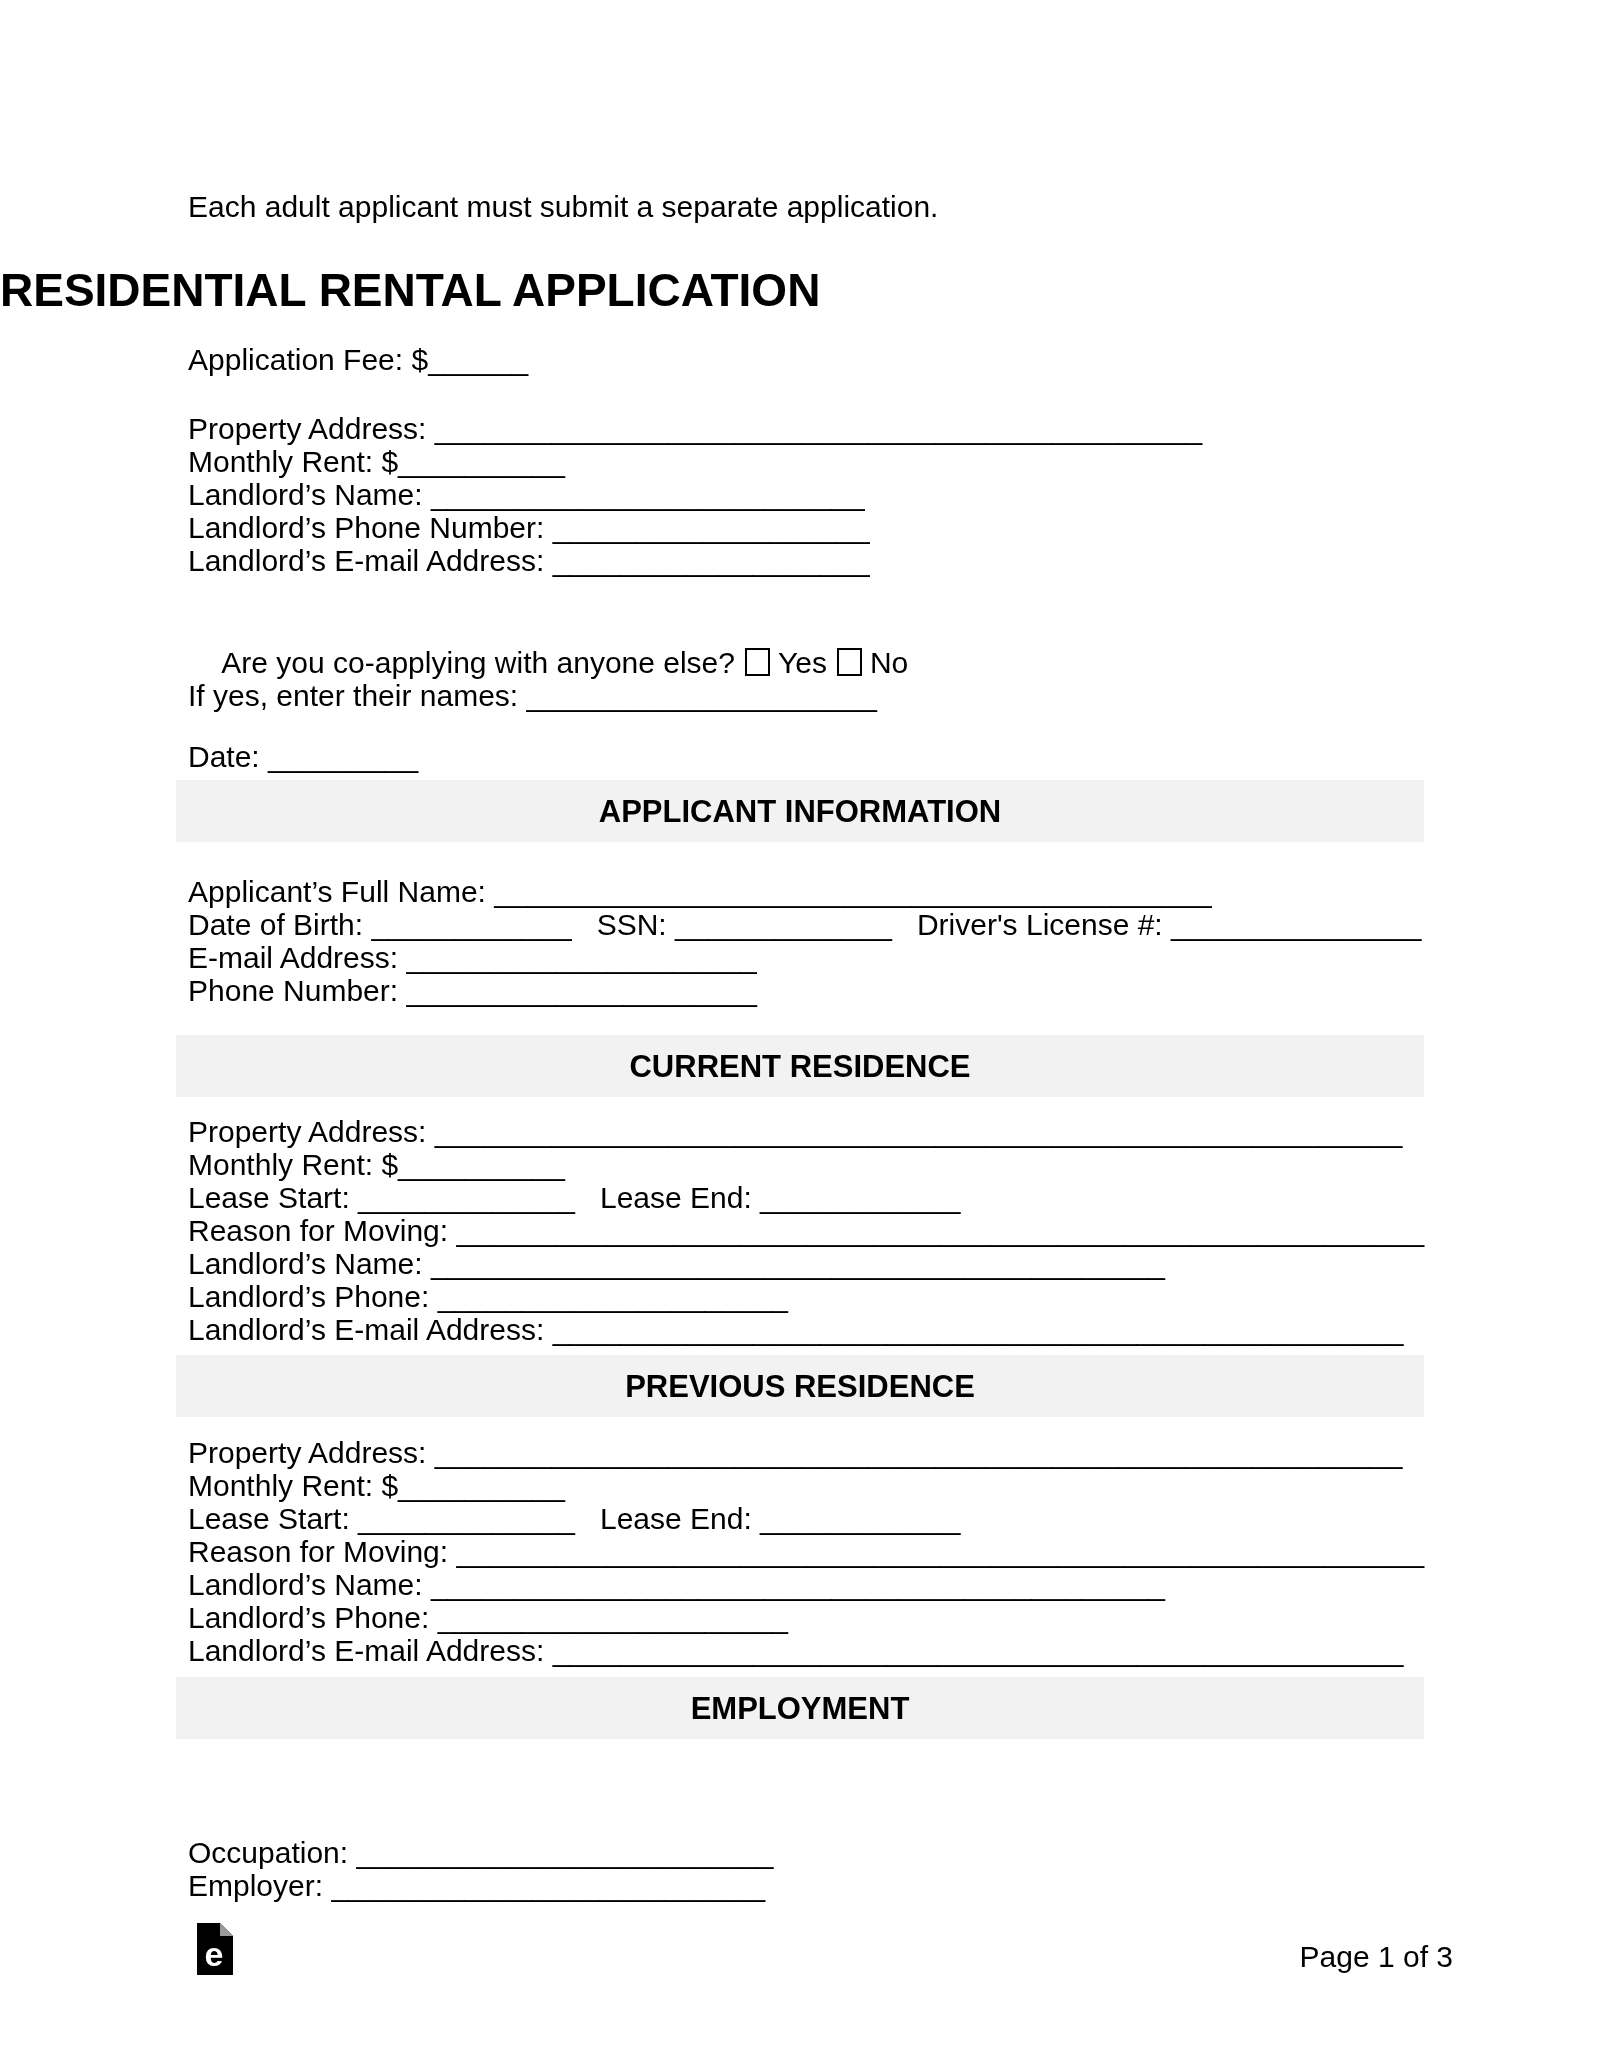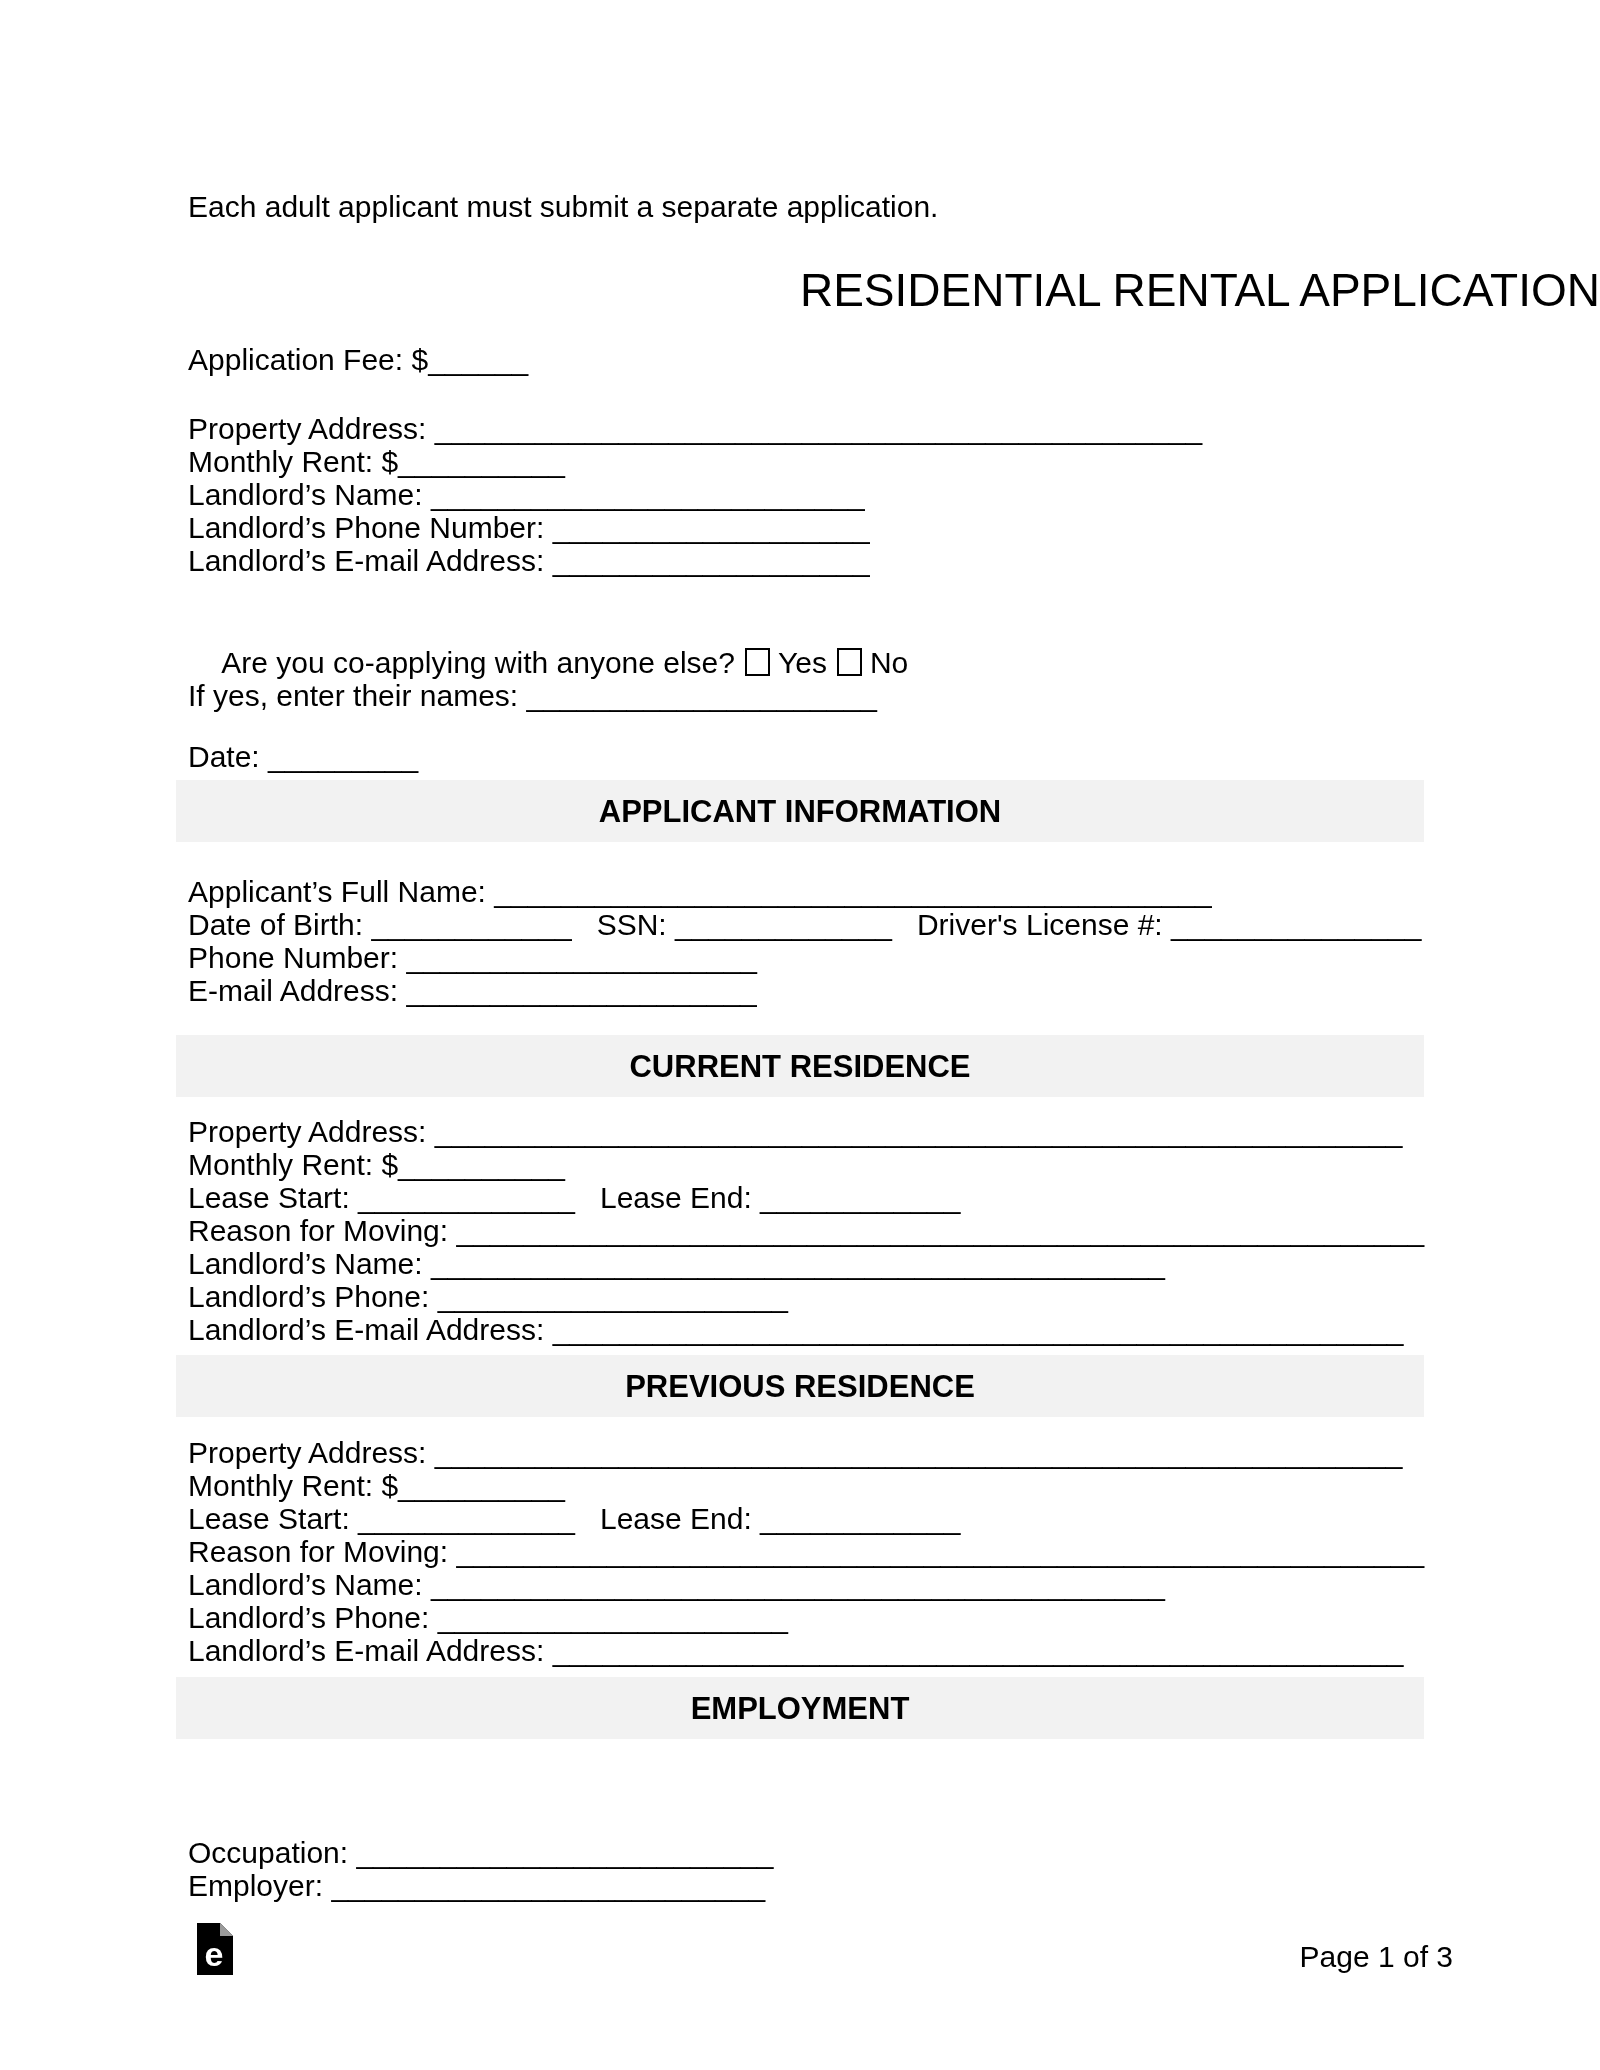--- a/index.html
+++ b/index.html
@@ -16,23 +16,23 @@
   .abs-line {
     position:absolute;
     left:188px;
     white-space:pre-wrap;
   }
   .title {
     position:absolute;
     top:265px; left:0;
     width:1600px;
     margin:0;
-    text-align:right;
+    text-align:left;
     font-size:46px;
-    font-weight:normal;
+    font-weight:bold;
     line-height:50px;
     white-space:pre-wrap;
   }
   .block {
     position:absolute;
     left:188px;
   }
   .bline {
     white-space:pre-wrap;
     line-height:33px;
@@ -98,22 +98,22 @@
 
   <div class="abs-line" style="top:740px">Date: _________</div>
 
   <div class="band" style="top:780px">
     <span>APPLICANT INFORMATION</span>
   </div>
 
   <div class="block" style="top:875px">
     <div class="bline">Applicant’s Full Name: ___________________________________________</div>
     <div class="bline">Date of Birth: ____________   SSN: _____________   Driver's License #: _______________</div>
+    <div class="bline">E-mail Address: _____________________</div>
     <div class="bline">Phone Number: _____________________</div>
-    <div class="bline">E-mail Address: _____________________</div>
   </div>
 
   <div class="band" style="top:1035px">
     <span>CURRENT RESIDENCE</span>
   </div>
 
   <div class="block" style="top:1115px">
     <div class="bline">Property Address: __________________________________________________________</div>
     <div class="bline">Monthly Rent: $__________</div>
     <div class="bline">Lease Start: _____________   Lease End: ____________</div>

